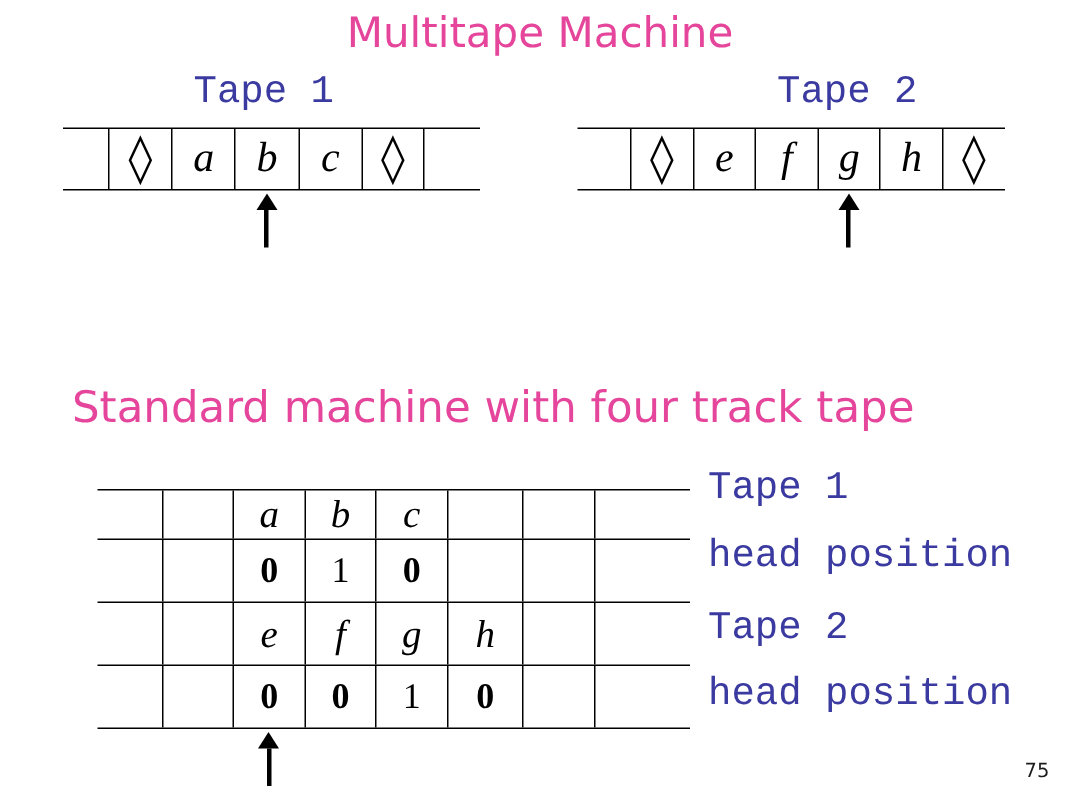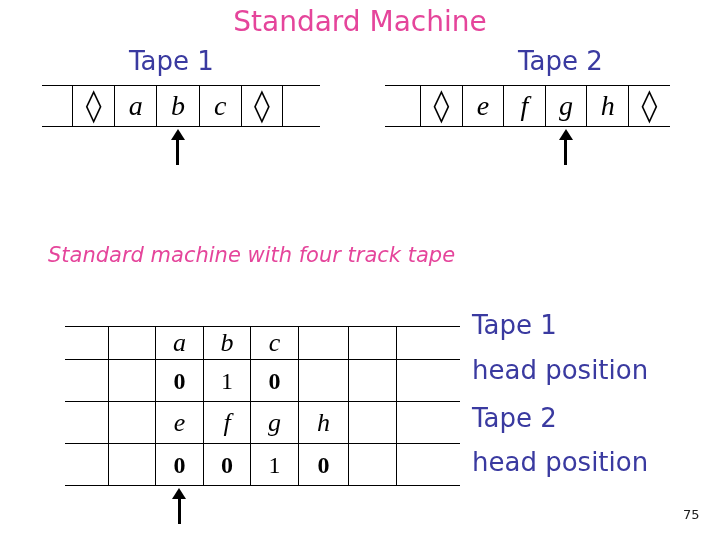--- a/index.html
+++ b/index.html
@@ -3,21 +3,21 @@
 <meta charset="utf-8">
 <style>
   * { margin:0; padding:0; box-sizing:border-box; }
   html,body { width:720px; height:540px; }
   body {
     position:relative; background:#ffffff; overflow:hidden;
     font-family:"DejaVu Sans", sans-serif;
     --pink:#e5459b; --blue:#3a3aa0; --ink:#000000;
   }
   .pink { color:var(--pink); }
-  .blue { color:var(--blue); }
+  .blue { color:var(--blue);font-family:Liberation Mono, monospace; }
 
   .title { position:absolute; top:7px; left:0; width:720px; text-align:center;
            font-size:28px; line-height:1.1; }
   .tape-label-top { position:absolute; top:47px; font-size:26px; line-height:1.1; }
   #tape1-label { left:129px; }
   #tape2-label { left:518px; }
 
   .tape { position:absolute; top:85px; height:42px;
           border-top:1.7px solid var(--ink); border-bottom:1.7px solid var(--ink); }
   #tape1 { left:42px;  width:278px; }
@@ -26,21 +26,21 @@
            border-left:1.7px solid var(--ink);
            display:flex; align-items:center; justify-content:center; }
   .tcell.close { border-right:1.7px solid var(--ink); }
 
   .letter  { font-family:"Liberation Serif", serif; font-style:italic;
              font-size:28px; line-height:0.9; }
   .diamond { font-size:32px; line-height:0.8; }
   .digit   { font-family:"Liberation Serif", serif; font-size:24px; line-height:1; }
   .digit.bold { font-weight:bold; }
 
-  .heading { position:absolute; top:244px; left:48px; font-size:21px; line-height:1.1;font-style:italic; }
+  .heading { position:absolute; top:256px; left:48px; font-size:29px; line-height:1.1; }
 
   .arrow { position:absolute; width:14px; }
   .arrow .tri  { width:0; height:0; margin:0 auto;
                  border-left:7px solid transparent; border-right:7px solid transparent;
                  border-bottom:11px solid var(--ink); }
   .arrow .stem { width:3px; height:25px; margin:0 auto; background:var(--ink); }
 
   #ftable { position:absolute; left:65px; top:326px; width:395px;
             border-bottom:1.7px solid var(--ink); }
   .trow { display:flex; border-top:1.7px solid var(--ink); }
@@ -53,21 +53,21 @@
   .row-label { position:absolute; left:472px; font-size:26px; line-height:1.1; }
   #row-label-0 { top:311px; } #row-label-1 { top:356px; }
   #row-label-2 { top:404px; } #row-label-3 { top:448px; }
 
   .page-num { position:absolute; left:683px; top:507px; font-size:13px;
               color:#1c1c1c; }
 </style>
 </head>
 <body style="--pink: #e5459b; --blue: #3a3aa0; --ink: #000000;">
 
-<div class="title pink">Standard Machine</div>
+<div class="title pink">Multitape Machine</div>
 
 <div class="tape-label-top blue" id="tape1-label">Tape 1</div>
 <div class="tape-label-top blue" id="tape2-label">Tape 2</div>
 
 <div class="tape" id="tape1">
     <div class="tcell" style="left: 30px; width: 42.2px;">
       <span class="diamond">◊</span>
     </div>
     <div class="tcell" style="left: 72.2px; width: 42.2px;">
       <span class="letter">a</span>

